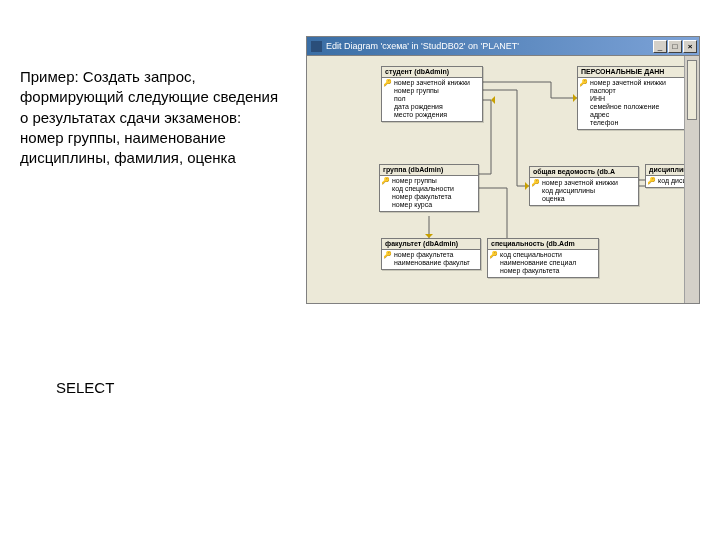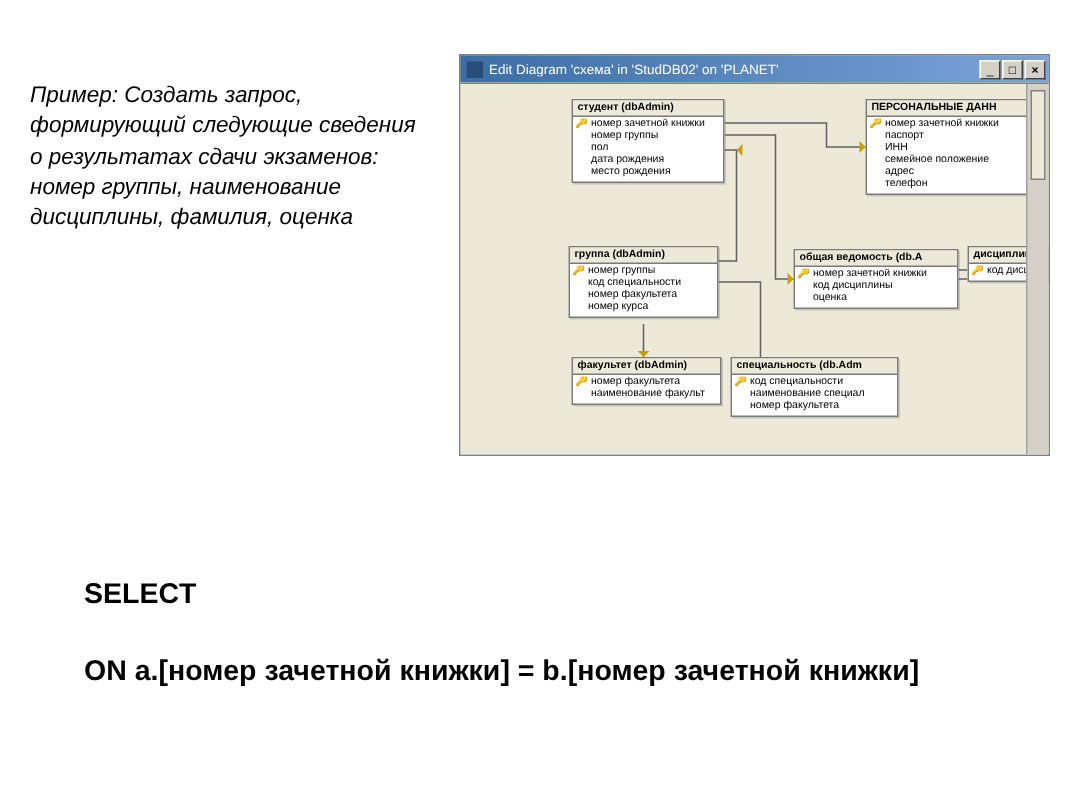--- a/index.html
+++ b/index.html
@@ -5,36 +5,34 @@
     * { box-sizing: border-box; margin: 0; padding: 0; }
     body {
       width: 720px; height: 540px;
       background: #fff;
       font-family: Arial, sans-serif;
       position: relative;
       overflow: hidden;
     }
     .desc {
       position: absolute;
-      left: 20px; top: 54px;
+      left: 20px; top: 67px;
       width: 265px;
       font-size: 15px;
       line-height: 1.35;
       color: #000;
-      font-style: italic;
     }
     .sql {
       position: absolute;
       left: 56px; top: 358px;
       width: 560px;
-      font-size: 19px;
+      font-size: 15px;
       line-height: 1.35;
       color: #000;
       white-space: pre-line;
-      font-weight: bold;
     }
 
     .app {
       position: absolute;
       left: 306px; top: 36px;
       width: 394px; height: 268px;
       background: #d4d0c8;
       border: 1px solid #808080;
       display: flex; flex-direction: column;
     }
@@ -130,21 +128,20 @@
       z-index: 5;
     }
   </style>
 </head>
 <body>
 
 <div class="desc">Пример: Создать запрос, формирующий следующие сведения о результатах сдачи экзаменов: номер группы, наименование дисциплины, фамилия, оценка</div>
 
 <div class="sql">
   <div>SELECT</div>
-  <div>ON a.[номер зачетной книжки] = b.[номер зачетной книжки]</div>
 </div>
 
 <div class="app">
   <div class="titlebar">
     <span class="t-icon"></span>
     <span class="t-text">Edit Diagram 'схема' in 'StudDB02' on 'PLANET'</span>
     <div class="winbtns">
       <div class="winbtn">_</div>
       <div class="winbtn">□</div>
       <div class="winbtn close">×</div>

